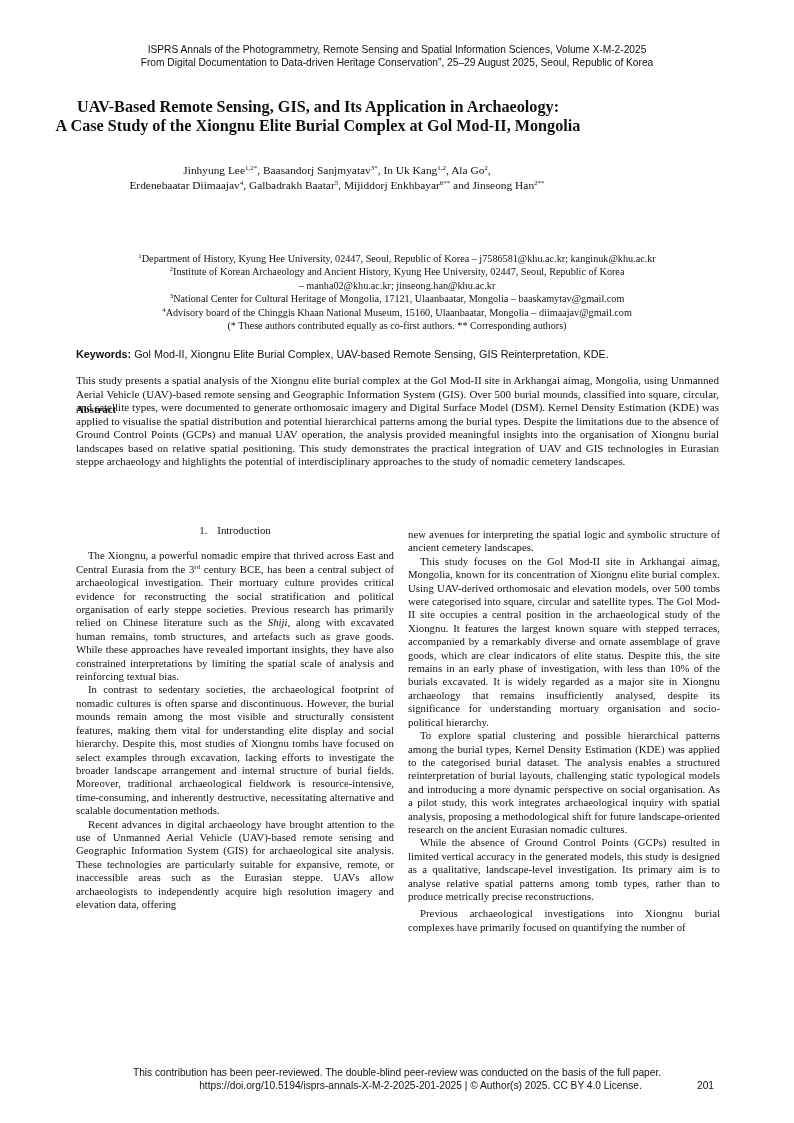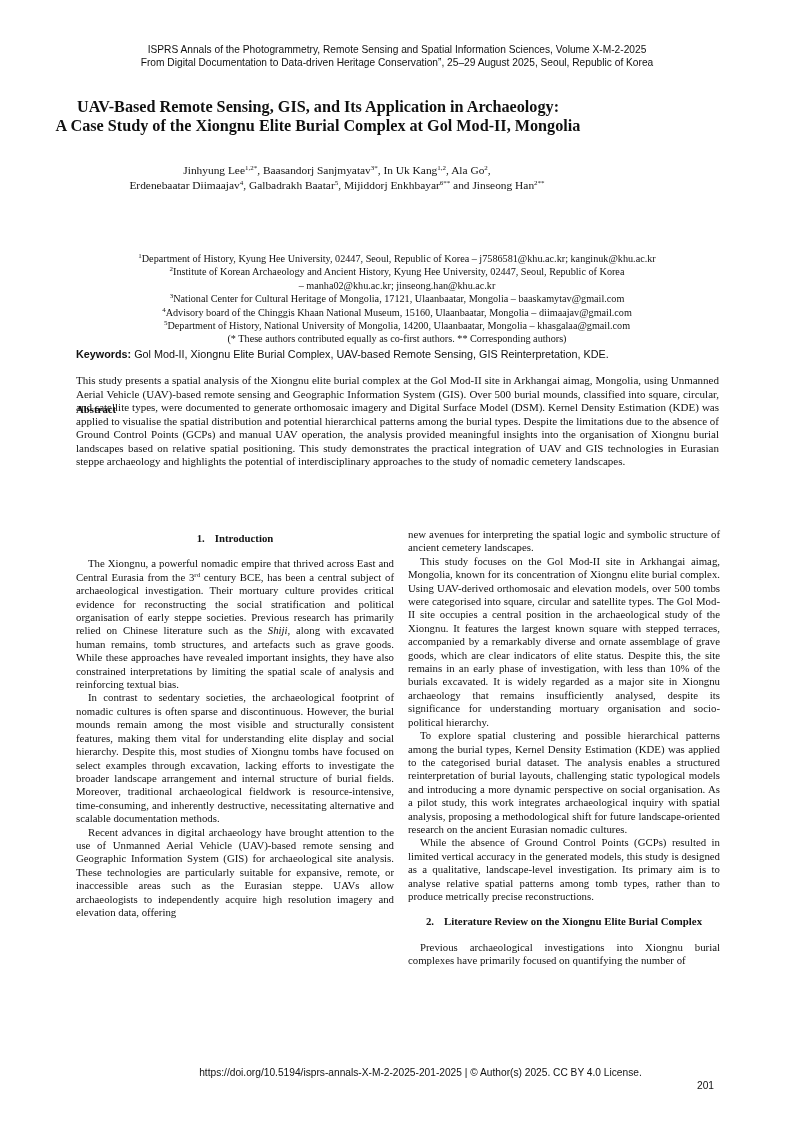--- a/index.html
+++ b/index.html
@@ -26,21 +26,21 @@
 
   #abstract-heading { position: absolute; top: 377px; left: 76px;
     font-family: "Liberation Serif", serif; font-weight: bold; font-size: 10.8px; line-height: 14px; margin-top: 25px; }
   #abstract-body { position: absolute; top: 374px; left: 76px; width: 643px;
     font-family: "Liberation Serif", serif; font-size: 11px; line-height: 13.5px; text-align: justify; }
 
   .col { position: absolute; width: 318px; font-family: "Liberation Serif", serif;
     font-size: 10.8px; line-height: 13.4px; text-align: justify; }
   #col-left { top: 520px; left: 76px; }
   #col-right { top: 528px; left: 408px; width: 312px; }
-  .sec-heading { text-align: center; font-weight: bold; margin: 12px 0 12px 0; }
+  .sec-heading { text-align: center; font-weight: normal; margin: 4px 0 12px 0; }
   .sec-heading .num { margin-right: 10px; }
   .para { margin: 0; text-indent: 12px; }
   .para.noindent { text-indent: 0; }
   .gap-after { margin-bottom: 4px; }
 
   #footer { position: absolute; top: 1066px; left: 0; width: 794px;
     font-family: "Liberation Sans", sans-serif; font-size: 10.2px; line-height: 13.3px; }
   #footer-line1 { text-align: center; }
   #footer-line2 { text-align: center; margin-left: 47px; }
   #page-number { position: absolute; right: 80px; top: 13px; }
@@ -66,41 +66,40 @@
     <span><span>Erdenebaatar Diimaajav</span><sup>4</sup><span>, </span></span><span><span>Galbadrakh Baatar</span><sup>5</sup><span>, </span></span><span><span>Mijiddorj Enkhbayar</span><sup>6**</sup><span> and </span></span><span><span>Jinseong Han</span><sup>2**</sup><span></span></span>
   </div>
 </div>
 
 <div id="affiliations">
   <div><sup>1</sup><span>Department of History, Kyung Hee University, 02447, Seoul, Republic of Korea – j7586581@khu.ac.kr; kanginuk@khu.ac.kr</span></div>
   <div><sup>2</sup><span>Institute of Korean Archaeology and Ancient History, Kyung Hee University, 02447, Seoul, Republic of Korea</span></div>
   <div><span>– manha02@khu.ac.kr; jinseong.han@khu.ac.kr</span></div>
   <div><sup>3</sup><span>National Center for Cultural Heritage of Mongolia, 17121, Ulaanbaatar, Mongolia – baaskamytav@gmail.com</span></div>
   <div><sup>4</sup><span>Advisory board of the Chinggis Khaan National Museum, 15160, Ulaanbaatar, Mongolia – diimaajav@gmail.com</span></div>
-  <div><sup>5</sup><span>Department of History, National University of Mongolia, 14200, Ulaanbaatar, Mongolia – khasgalaa@gmail.com</span></div>
   <div>(* These authors contributed equally as co-first authors. ** Corresponding authors)</div>
 </div>
 
 <div id="keywords"><b>Keywords:</b><span> Gol Mod-II, Xiongnu Elite Burial Complex, UAV-based Remote Sensing, GIS Reinterpretation, KDE.</span></div>
 
 <div id="abstract-heading">Abstract</div>
 <div id="abstract-body">This study presents a spatial analysis of the Xiongnu elite burial complex at the Gol Mod-II site in Arkhangai aimag, Mongolia, using Unmanned Aerial Vehicle (UAV)-based remote sensing and Geographic Information System (GIS). Over 500 burial mounds, classified into square, circular, and satellite types, were documented to generate orthomosaic imagery and Digital Surface Model (DSM). Kernel Density Estimation (KDE) was applied to visualise the spatial distribution and potential hierarchical patterns among the burial types. Despite the limitations due to the absence of Ground Control Points (GCPs) and manual UAV operation, the analysis provided meaningful insights into the organisation of Xiongnu burial landscapes based on relative spatial positioning. This study demonstrates the practical integration of UAV and GIS technologies in Eurasian steppe archaeology and highlights the potential of interdisciplinary approaches to the study of nomadic cemetery landscapes.</div>
 
 <div id="col-left" class="col">
   <div class="sec-heading"><span class="num">1.</span><span>Introduction</span></div>
   <p class="para"><span>The Xiongnu, a powerful nomadic empire that thrived across East and Central Eurasia from the 3</span><sup>rd</sup><span> century BCE, has been a central subject of archaeological investigation. Their mortuary culture provides critical evidence for reconstructing the social stratification and political organisation of early steppe societies. Previous research has primarily relied on Chinese literature such as the </span><i>Shiji</i><span>, along with excavated human remains, tomb structures, and artefacts such as grave goods. While these approaches have revealed important insights, they have also constrained interpretations by limiting the spatial scale of analysis and reinforcing textual bias.</span></p>
   <p class="para">In contrast to sedentary societies, the archaeological footprint of nomadic cultures is often sparse and discontinuous. However, the burial mounds remain among the most visible and structurally consistent features, making them vital for understanding elite display and social hierarchy. Despite this, most studies of Xiongnu tombs have focused on select examples through excavation, lacking efforts to investigate the broader landscape arrangement and internal structure of burial fields. Moreover, traditional archaeological fieldwork is resource-intensive, time-consuming, and inherently destructive, necessitating alternative and scalable documentation methods.</p>
   <p class="para">Recent advances in digital archaeology have brought attention to the use of Unmanned Aerial Vehicle (UAV)-based remote sensing and Geographic Information System (GIS) for archaeological site analysis. These technologies are particularly suitable for expansive, remote, or inaccessible areas such as the Eurasian steppe. UAVs allow archaeologists to independently acquire high resolution imagery and elevation data, offering</p>
 </div>
 
 <div id="col-right" class="col">
   <p class="para noindent">new avenues for interpreting the spatial logic and symbolic structure of ancient cemetery landscapes.</p>
   <p class="para">This study focuses on the Gol Mod-II site in Arkhangai aimag, Mongolia, known for its concentration of Xiongnu elite burial complex. Using UAV-derived orthomosaic and elevation models, over 500 tombs were categorised into square, circular and satellite types. The Gol Mod-II site occupies a central position in the archaeological study of the Xiongnu. It features the largest known square with stepped terraces, accompanied by a remarkably diverse and ornate assemblage of grave goods, which are clear indicators of elite status. Despite this, the site remains in an early phase of investigation, with less than 10% of the burials excavated. It is widely regarded as a major site in Xiongnu archaeology that remains insufficiently analysed, despite its significance for understanding mortuary organisation and socio-political hierarchy.</p>
   <p class="para">To explore spatial clustering and possible hierarchical patterns among the burial types, Kernel Density Estimation (KDE) was applied to the categorised burial dataset. The analysis enables a structured reinterpretation of burial layouts, challenging static typological models and introducing a more dynamic perspective on social organisation. As a pilot study, this work integrates archaeological inquiry with spatial analysis, proposing a methodological shift for future landscape-oriented research on the ancient Eurasian nomadic cultures.</p>
   <p class="para gap-after">While the absence of Ground Control Points (GCPs) resulted in limited vertical accuracy in the generated models, this study is designed as a qualitative, landscape-level investigation. Its primary aim is to analyse relative spatial patterns among tomb types, rather than to produce metrically precise reconstructions.</p>
-  <div class="sec-heading"><span class="num">2.</span><span>Literature Review on the Xiongnu Elite Burial Complex</span></div>
   <p class="para">Previous archaeological investigations into Xiongnu burial complexes have primarily focused on quantifying the number of</p>
 </div>
 
 <div id="footer">
+  <div id="footer-line1">This contribution has been peer-reviewed. The double-blind peer-review was conducted on the basis of the full paper.</div>
   <div id="footer-line2">https://doi.org/10.5194/isprs-annals-X-M-2-2025-201-2025 | © Author(s) 2025. CC BY 4.0 License.</div>
   <span id="page-number">201</span>
 </div>
 
 </body></html>

